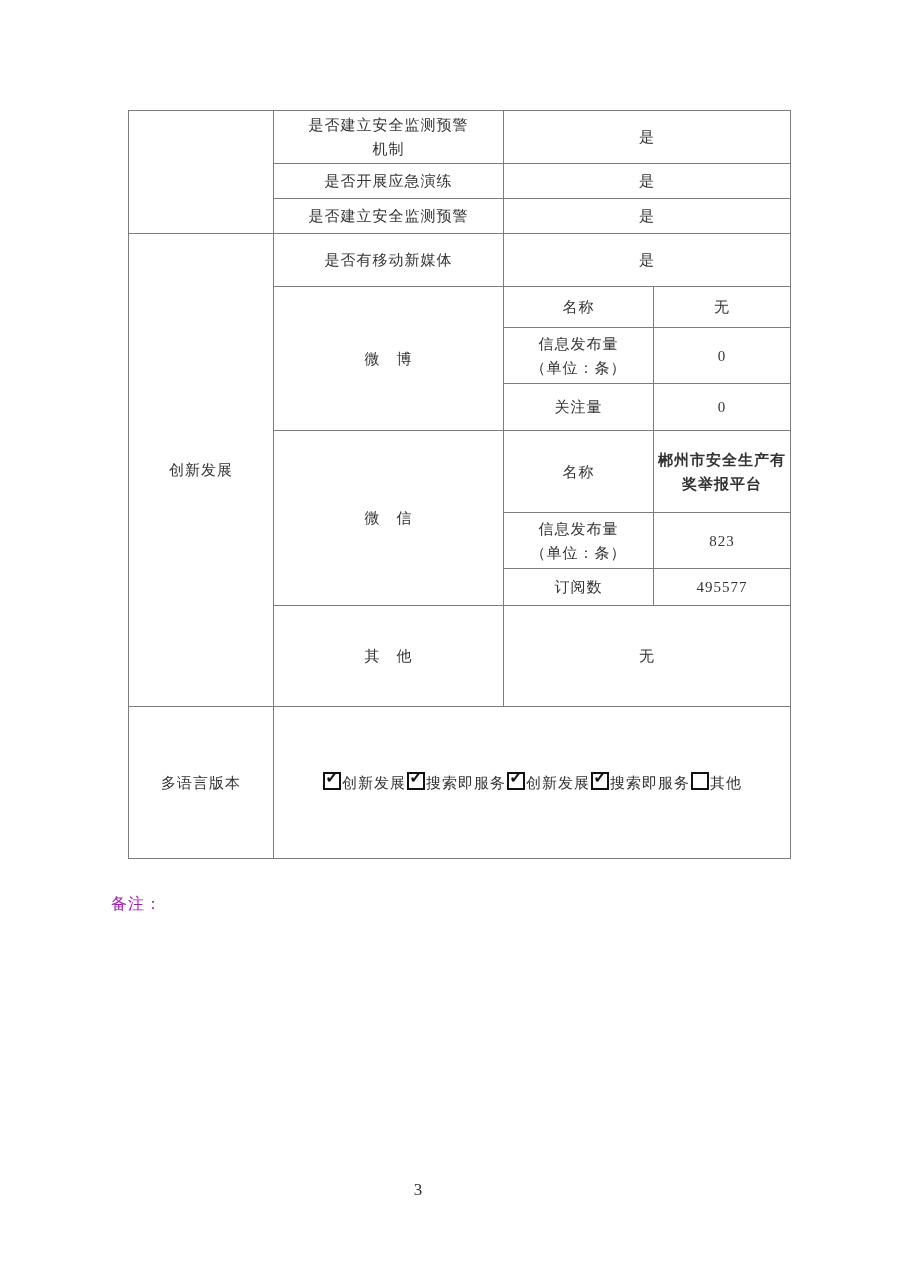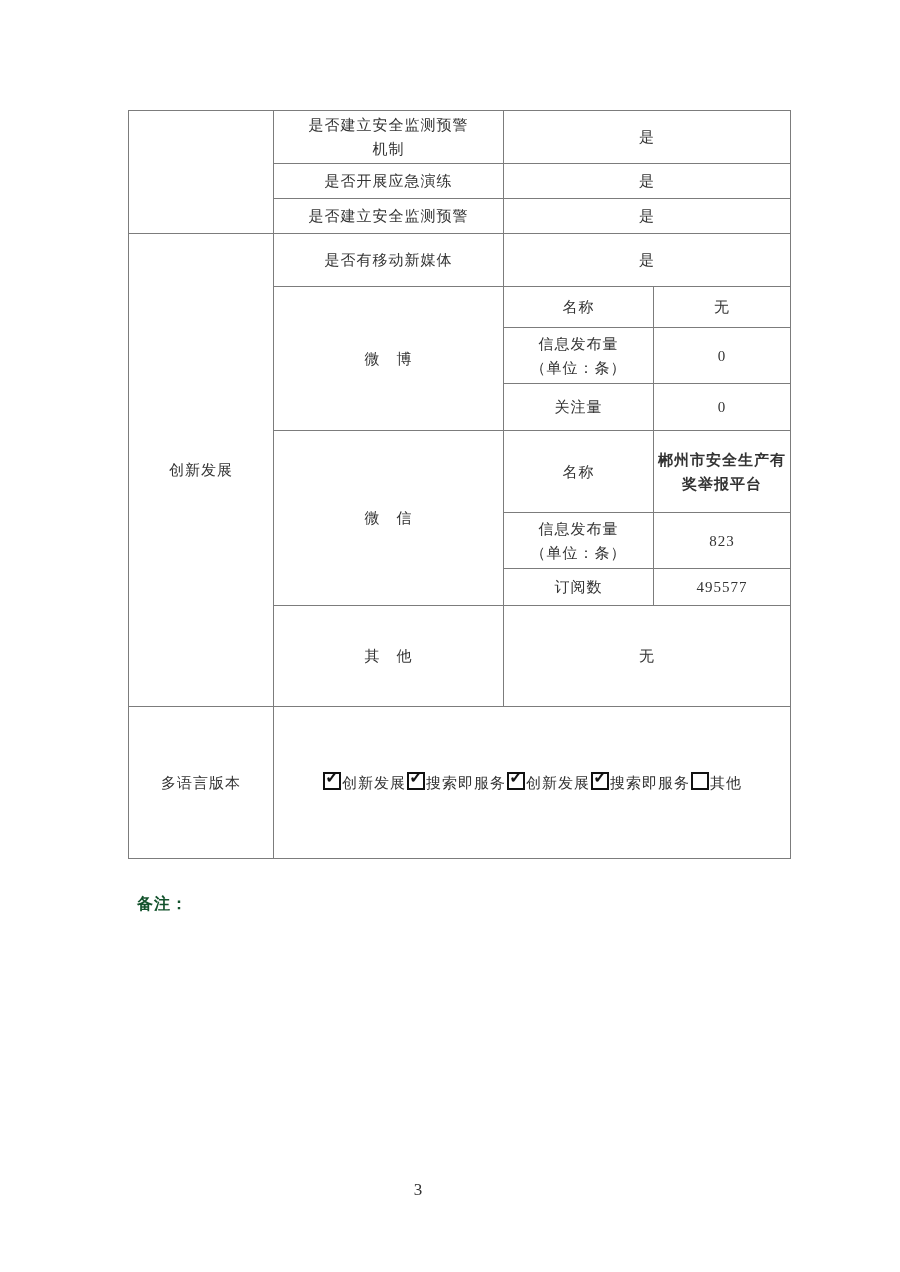--- a/index.html
+++ b/index.html
@@ -52,22 +52,22 @@
     margin:0 1px;
     background:#ffffff;
   }
   .cb i{
     position:absolute;left:0px;top:-5px;
     font-style:normal;font-weight:700;
     font-size:17px;line-height:1;
     color:#111111;letter-spacing:0;
   }
   .remarks{
-    position:absolute;left:137px;top:894px;
-    font-weight:bold;font-size:16px;color:#14532d;
+    position:absolute;left:111px;top:894px;
+    font-weight:normal;font-size:16px;color:#a21caf;
     letter-spacing:1px;
   }
   .pageno{
     position:absolute;left:0;top:1180px;width:100%;
     text-align:center;font-size:17px;color:#333333;
   }
 </style>
 </head>
 <body>
 

